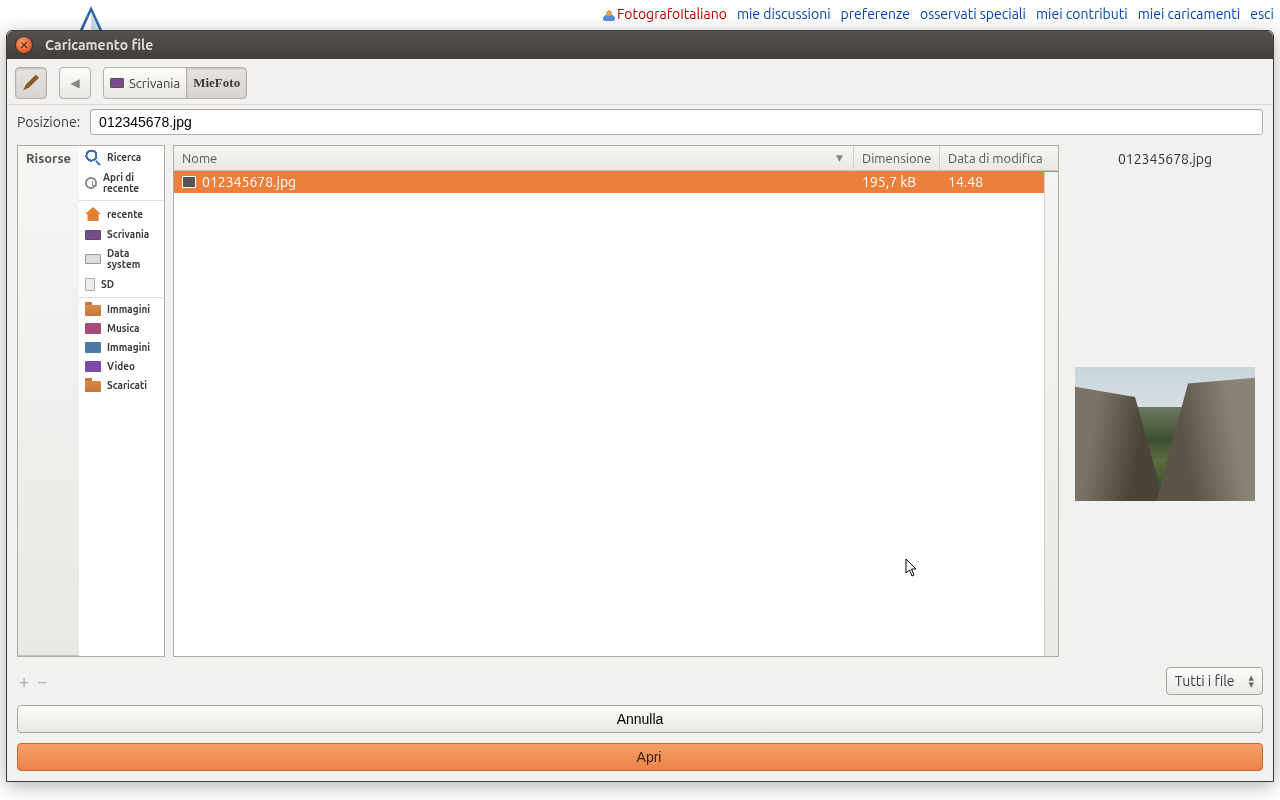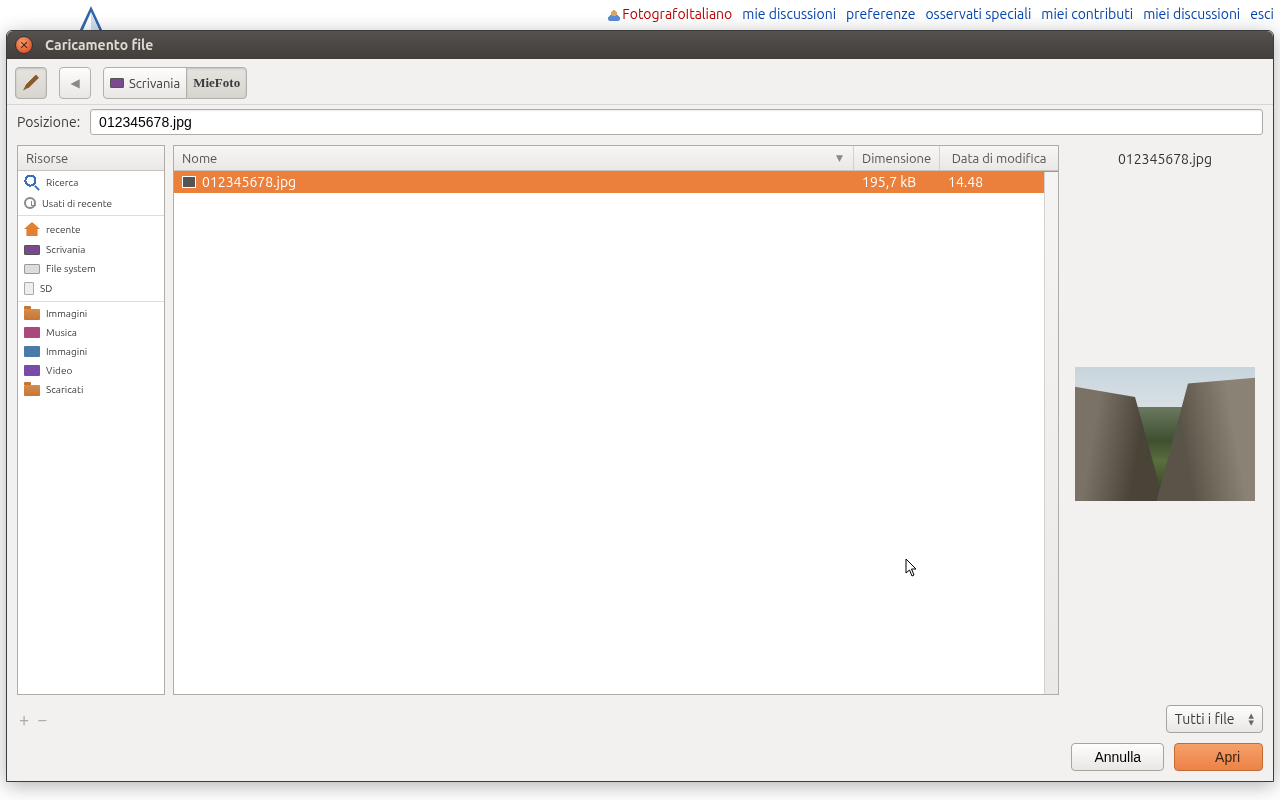--- a/index.html
+++ b/index.html
@@ -25,42 +25,42 @@
 .crumb .toolbtn { border-radius: 0; margin-left: -1px; }
 .crumb .toolbtn:first-child { border-radius: 4px 0 0 4px; margin-left: 0; }
 .crumb .toolbtn:last-child { border-radius: 0 4px 4px 0; }
 .desk-icon { width: 14px; height: 10px; background: #7b4a8e; border: 1px solid #555; margin-right: 5px; border-radius: 1px; }
 
 .location-row { padding: 4px 10px 10px 10px; display: flex; align-items: center; gap: 10px; }
 .location-label { font-size: 14px; }
 .location-input { flex: 1; height: 26px; background: #fff; border: 1px solid #b0aca7; border-radius: 3px; padding: 0 8px; font-size: 14px; box-shadow: inset 0 1px 2px rgba(0,0,0,0.08); }
 
 .main-area { flex: 1; display: flex; padding: 0 10px 4px 10px; gap: 8px; min-height: 0; }
-.sidebar { width: 148px; border: 1px solid #b0aca7; background: #fff; display: flex; flex-direction: column; }
+.sidebar { width: 148px; border: 1px solid #b0aca7; background: #fff; display: flex; flex-direction: row; font-weight: bold; }
 .sidebar-header { background: linear-gradient(#f7f6f5, #eae8e5); border-bottom: 1px solid #c7c4c0; padding: 5px 8px; font-size: 13px; color: #555; }
 .sidebar-list { flex: 1; overflow: auto; }
 .sidebar-item { padding: 4px 6px; display: flex; align-items: center; gap: 6px; font-size: 10px; cursor: pointer; }
 .sidebar-sep { border-top: 1px solid #ddd; margin: 2px 0; }
 .ico { width: 16px; height: 14px; flex-shrink: 0; display: inline-block; }
 .ico-search { background: radial-gradient(circle at 40% 40%, transparent 4px, #3a6fb7 4px, #3a6fb7 6px, transparent 6px); position: relative; }
 .ico-search::after { content: ''; position: absolute; width: 6px; height: 2px; background: #3a6fb7; bottom: 0; right: 0; transform: rotate(45deg); }
 .ico-recent { border: 2px solid #888; border-radius: 50%; width: 12px; height: 12px; position: relative; }
 .ico-recent::after { content: ''; position: absolute; width: 4px; height: 4px; border-left: 1.5px solid #888; border-bottom: 1.5px solid #888; top: 2px; left: 5px; }
 .ico-home { background: #e08030; clip-path: polygon(50% 0, 100% 50%, 85% 50%, 85% 100%, 15% 100%, 15% 50%, 0 50%); }
 .ico-desk { background: #7b4a8e; border: 1px solid #555; height: 10px; border-radius: 1px; }
 .ico-drive { background: #ddd; border: 1px solid #999; height: 10px; border-radius: 1px; }
 .ico-sd { background: #eee; border: 1px solid #aaa; width: 10px; height: 13px; border-radius: 1px; }
 .ico-folder { background: linear-gradient(#d98b4a, #c67536); border-radius: 1px; height: 11px; position: relative; top: 1px; }
 .ico-folder::before { content: ''; position: absolute; top: -3px; left: 0; width: 7px; height: 3px; background: #c67536; border-radius: 1px 1px 0 0; }
 .ico-music { background: #a84a7a; border-radius: 1px; height: 11px; }
 .ico-img { background: #4a7aa8; border-radius: 1px; height: 11px; }
 .ico-video { background: #7a4aa8; border-radius: 1px; height: 11px; }
 
 .file-pane { flex: 1; border: 1px solid #b0aca7; background: #fff; display: flex; flex-direction: column; position: relative; }
-.file-header { display: flex; background: linear-gradient(#f7f6f5, #eae8e5); border-bottom: 1px solid #c7c4c0; font-size: 13px; color: #555; text-align: center; }
+.file-header { display: flex; background: linear-gradient(#f7f6f5, #eae8e5); border-bottom: 1px solid #c7c4c0; font-size: 13px; color: #555; }
 .col { padding: 5px 8px; border-right: 1px solid #d4d1cd; }
 .col-name { flex: 1; display: flex; justify-content: space-between; align-items: center; }
 .col-size { width: 86px; }
 .col-date { width: 118px; border-right: none; }
 .sort-icon { color: #888; font-size: 9px; margin-right: 2px; }
 .file-list { flex: 1; overflow: auto; }
 .file-row { display: flex; align-items: center; font-size: 14px; cursor: pointer; }
 .file-row.selected { background: #eb7f3c; color: #fff; }
 .cell { padding: 3px 8px; }
 .cell-name { flex: 1; display: flex; align-items: center; gap: 6px; }
@@ -75,21 +75,21 @@
   linear-gradient(to bottom, #c8d4dc 0%, #d8e0e4 30%, #6b7860 30%, #3e5030 55%, #5a6e3e 70%, #2e3a22 100%);
   position: relative; overflow: hidden; }
 .mtn-l { position: absolute; left: -10px; top: 18px; width: 100px; height: 120px; background: linear-gradient(100deg, #7a7266 30%, #4a4438 70%); clip-path: polygon(0 0, 70% 10%, 100% 100%, 0 100%); }
 .mtn-r { position: absolute; right: -10px; top: 10px; width: 110px; height: 130px; background: linear-gradient(260deg, #8a8274 30%, #5a5448 70%); clip-path: polygon(30% 5%, 100% 0, 100% 100%, 0 100%); }
 
 .bottom-controls { padding: 6px 10px; display: flex; justify-content: space-between; align-items: center; }
 .addremove { display: flex; gap: 8px; color: #aaa; font-size: 18px; padding-left: 2px; }
 .filter-btn { height: 28px; background: linear-gradient(#fdfdfc, #e9e7e4); border: 1px solid #a7a39e; border-radius: 4px; padding: 0 8px; display: flex; align-items: center; gap: 14px; font-size: 14px; cursor: pointer; }
 .spinner { display: flex; flex-direction: column; font-size: 7px; line-height: 7px; color: #666; }
 
-.action-row { padding: 4px 10px 10px 10px; display: flex; justify-content: flex-end; gap: 10px; }
+.action-row { padding: 4px 10px 10px 10px; display: flex; justify-content: flex-end; gap: 10px; flex-direction: column; }
 .btn { height: 28px; padding: 0 22px; border: 1px solid #a7a39e; border-radius: 4px; background: linear-gradient(#fdfdfc, #e9e7e4); font-size: 14px; cursor: pointer; }
 .btn.primary { background: linear-gradient(#f6a06a, #ec8248); border-color: #c56a32; color: #3a2512; padding-left: 40px; }
 
 .cursor { position: absolute; left: 905px; top: 558px; width: 14px; height: 20px; pointer-events: none; z-index: 999; }
 .cursor svg { display: block; }
 </style>
 </head>
 <body>
 
 <div class="browser-bg">
@@ -99,21 +99,21 @@
         <polygon points="15,6 24,26 6,26" fill="#fff"></polygon>
         <polygon points="15,6 24,26 15,26" fill="#cfe0f0"></polygon>
       </svg>
   </div>
   <div class="toplinks">
     <span><span class="person-icon"></span><a class="user">FotografoItaliano</a></span>
     <a>mie discussioni</a>
     <a>preferenze</a>
     <a>osservati speciali</a>
     <a>miei contributi</a>
-    <a>miei discussioni</a>
+    <a>miei caricamenti</a>
     <a>esci</a>
   </div>
 </div>
 
 <div class="dialog">
   <div class="titlebar">
     <div class="close-btn">✕</div>
     <span>Caricamento file</span>
   </div>
 
@@ -145,34 +145,34 @@
   <div class="main-area">
     <div class="sidebar">
       <div class="sidebar-header">Risorse</div>
       <div class="sidebar-list" id="sidebar-list">
           <div class="sidebar-item">
             <span class="ico ico-search"></span>
             <span>Ricerca</span>
           </div>
           <div class="sidebar-item">
             <span class="ico ico-recent"></span>
-            <span>Usati di recente</span>
+            <span>Apri di recente</span>
           </div>
           <div class="sidebar-sep"></div>
           <div class="sidebar-item">
             <span class="ico ico-home"></span>
             <span>recente</span>
           </div>
           <div class="sidebar-item">
             <span class="ico ico-desk"></span>
             <span>Scrivania</span>
           </div>
           <div class="sidebar-item">
             <span class="ico ico-drive"></span>
-            <span>File system</span>
+            <span>Data system</span>
           </div>
           <div class="sidebar-item">
             <span class="ico ico-sd"></span>
             <span>SD</span>
           </div>
           <div class="sidebar-sep"></div>
           <div class="sidebar-item">
             <span class="ico ico-folder"></span>
             <span>Immagini</span>
           </div>

